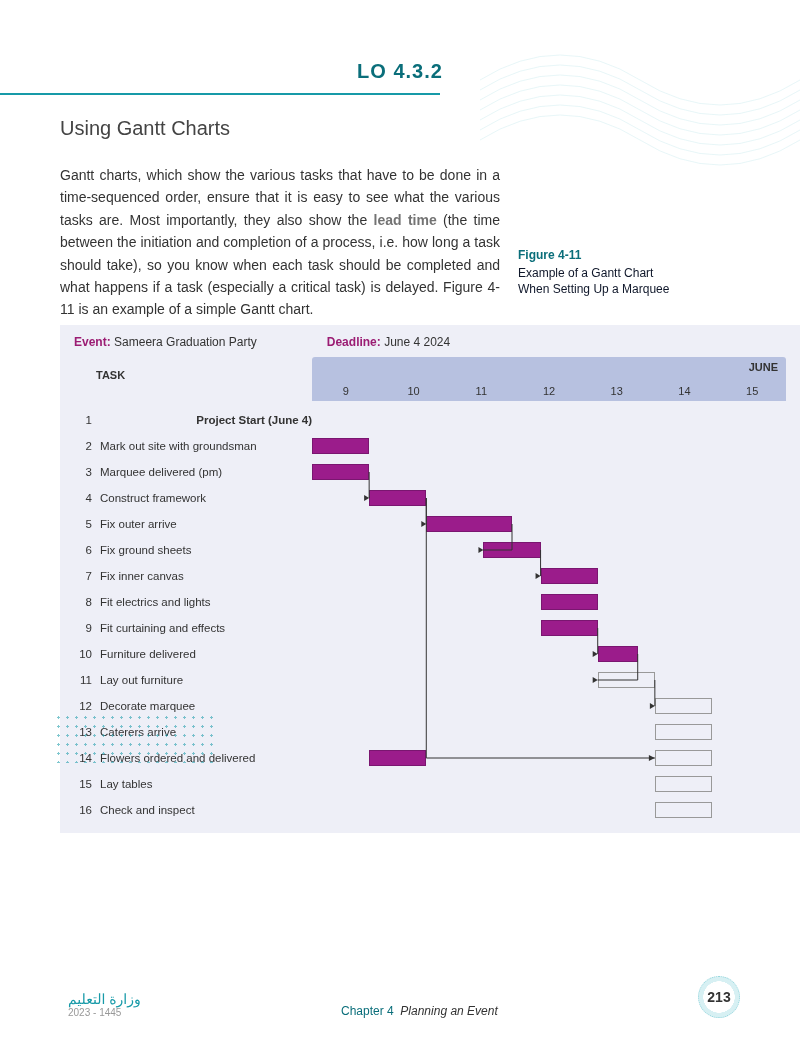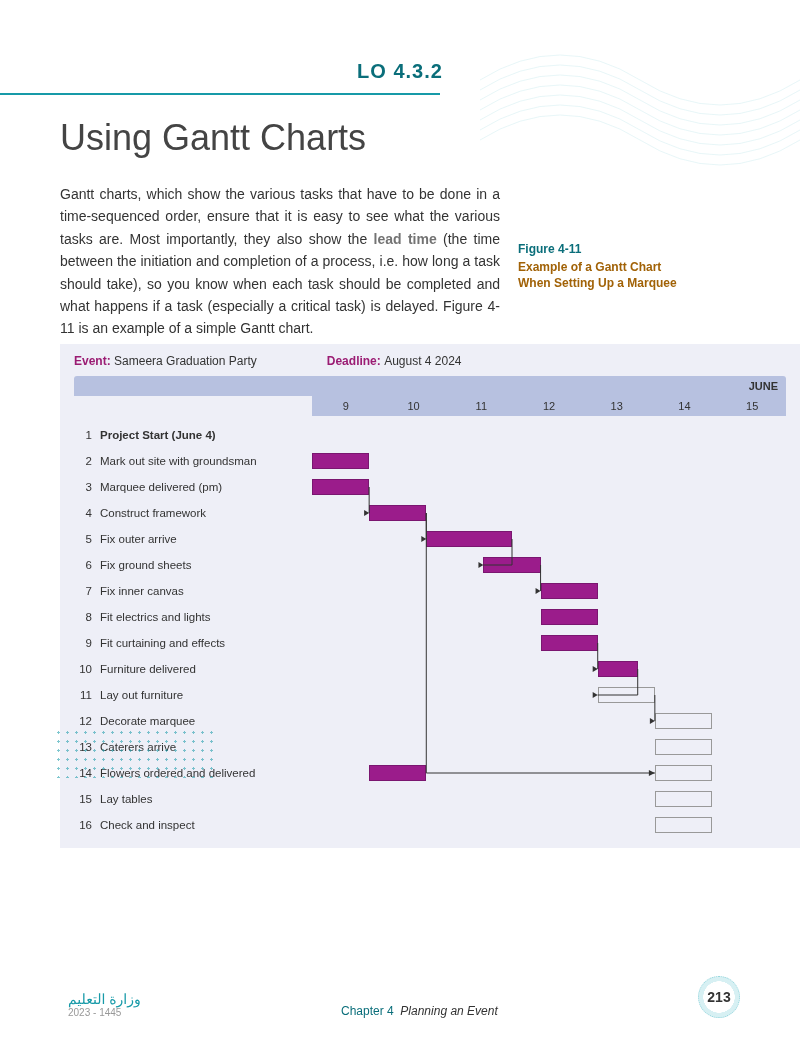--- a/index.html
+++ b/index.html
@@ -24,40 +24,40 @@
   }
   .hr-teal {
     border: none;
     border-top: 2px solid #179aa8;
     margin-bottom: 22px;
     margin-left:-60px;
     width: 440px;
   }
   .title {
     font-weight: 300;
-    font-size: 36px;
+    font-size: 20px;
     color: #444;
     margin-bottom: 24px;
   }
   .body-row { display:flex; gap:18px; }
   .body-text {
     width: 440px;
     font-size: 14px;
     line-height: 1.6;
     color:#333;
     text-align: justify;
   }
   .body-text .bold { font-weight:700; color:#737373; }
   .fig-caption-side {
     width: 160px;
     font-size: 12px;
-    margin-top: 59px;
+    margin-top: 84px;
   }
   .fig-caption-side .fig-num { color:#0a6e7a; font-weight:700; display:block; margin-bottom:4px;}
-  .fig-caption-side .fig-desc { color:#a16207; font-weight:700; line-height:1.3;}
+  .fig-caption-side .fig-desc { color:#0f172a; font-weight:400; line-height:1.3;}
   
   .wave {
     position:absolute; top:20px; right:0; width:320px; height:200px;
     opacity:0.35; pointer-events:none;
   }
   
   .gantt-wrap {
     margin-top:4px;
     width:740px;
   }
@@ -81,21 +81,21 @@
   .gantt-header .days .d{flex:1; text-align:center; padding:4px 0;}
   .gantt-body {
     background:#eeeff7;
     padding:6px 14px 10px 14px;
     font-size:11.5px;
     position:relative;
   }
   .trow { display:flex; align-items:center; height:26px; }
   .trow .num { width:18px; text-align:right; color:#333; }
   .trow .task { width:220px; padding-left:8px; color:#333; }
-  .trow.bold .task { font-weight:700; }
+  .trow.bold .task { font-weight:700;text-align:right; }
   .trow .bars { flex:1; position:relative; height:18px; }
   .bar {
     position:absolute; height:16px; top:1px;
     background:#9b1c8b; border:1px solid #7a1670;
   }
   .bar.hollow { background:transparent; border:1px solid #999; }
   .arrow-svg { position:absolute; top:0; left:252px; right:14px; bottom:0; pointer-events:none; }
   
   .footer {
     position:absolute; bottom:30px; left:68px; right:60px;
@@ -147,23 +147,24 @@
     <div class="fig-caption-side">
       <span class="fig-num">Figure 4-11</span>
       <span class="fig-desc">Example of a Gantt Chart When Setting Up a Marquee</span>
     </div>
   </div>
 
   <div class="gantt-wrap">
     <div class="gantt-header">
       <div class="row1">
         <span><span style="color:#9b1c73">Event:</span> <b>Sameera Graduation Party</b></span>
-        <span style="margin-left:30px"><span style="color:#9b1c73">Deadline:</span> <b>August 4 2024</b></span>
+        <span style="margin-left:30px"><span style="color:#9b1c73">Deadline:</span> <b>June 4 2024</b></span>
       </div>
       <div class="row2">
+        <div class="task-col-head">TASK</div>
         <div class="month-col">JUNE</div>
       </div>
       <div class="days">
         <div class="spacer"></div>
         <div class="d">9</div>
         <div class="d">10</div>
         <div class="d">11</div>
         <div class="d">12</div>
         <div class="d">13</div>
         <div class="d">14</div>

